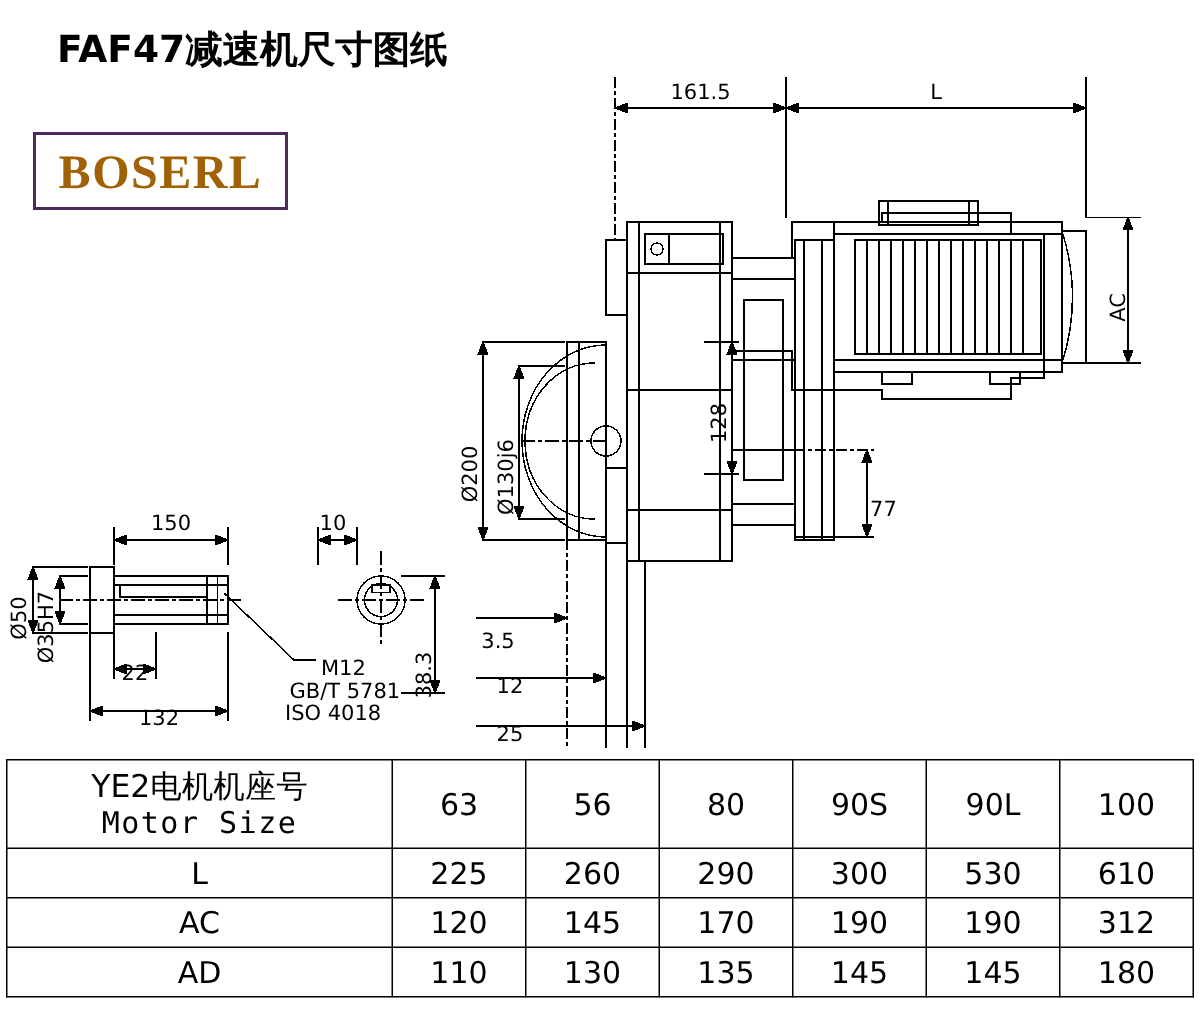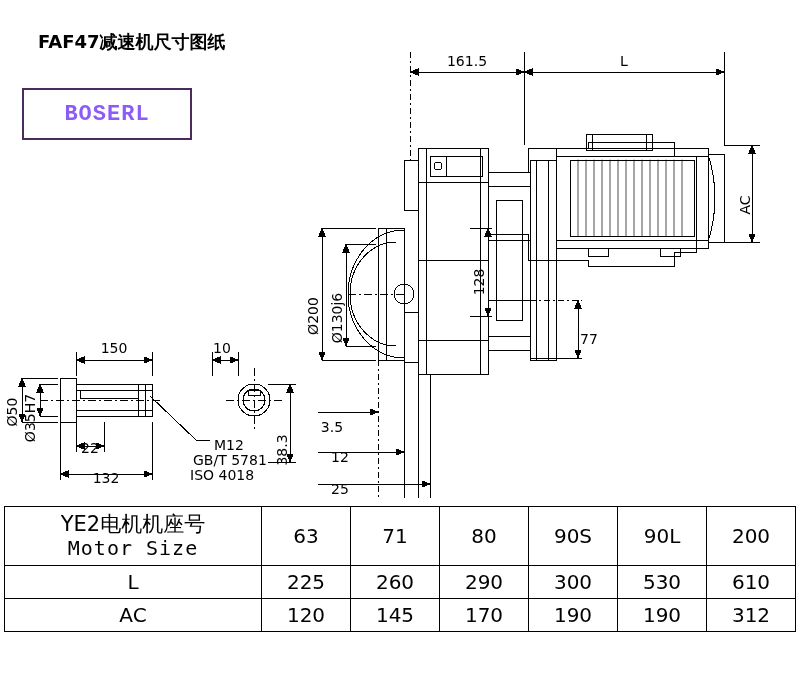--- a/index.html
+++ b/index.html
@@ -17,23 +17,23 @@
   }
   #root {
     position: absolute;
     left: 0; top: 0;
     width: 800px; height: 681px;
   }
   
   .title {
     position: absolute;
     left: 38px;
-    top: 30px;
+    top: 16px;
     font-family: "DejaVu Sans", sans-serif;
-    font-size: 18px;
+    font-size: 25px;
     font-weight: bold;
     letter-spacing: 0px;
     white-space: nowrap;
   }
   
   .logo-box {
     position: absolute;
     left: 22px;
     top: 88px;
     width: 170px;
@@ -42,24 +42,24 @@
     box-sizing: border-box;
     background: #fff;
   }
   .logo-text {
     position: absolute;
     left: 0; top: 0;
     width: 100%; height: 100%;
     display: flex;
     align-items: center;
     justify-content: center;
-    font-family: Liberation Mono, monospace;
-    font-size: 22px;
+    font-family: Liberation Serif, serif;
+    font-size: 32px;
     font-weight: bold;
-    color: #8b5cf6;
+    color: #a16207;
     letter-spacing: 1px;
   }
   
   #drawing {
     position: absolute;
     left: 0;
     top: 0;
   }
   
   .spec-table {
@@ -325,40 +325,49 @@
   </svg>
 
   <table class="spec-table">
     <tbody>
       <tr class="head-row">
         <td class="hdr-label">
           <span class="cn">YE2电机机座号</span>
           <span class="en">Motor Size</span>
         </td>
         <td>63</td>
-        <td>71</td>
+        <td>56</td>
         <td>80</td>
         <td>90S</td>
         <td>90L</td>
-        <td>200</td>
+        <td>100</td>
       </tr>
       <tr>
         <td class="row-label">L</td>
         <td>225</td>
         <td>260</td>
         <td>290</td>
         <td>300</td>
         <td>530</td>
         <td>610</td>
       </tr>
       <tr>
         <td class="row-label">AC</td>
         <td>120</td>
         <td>145</td>
         <td>170</td>
         <td>190</td>
         <td>190</td>
         <td>312</td>
       </tr>
+      <tr>
+        <td class="row-label">AD</td>
+        <td>110</td>
+        <td>130</td>
+        <td>135</td>
+        <td>145</td>
+        <td>145</td>
+        <td>180</td>
+      </tr>
     </tbody>
   </table>
 
 </div>
 
 </body></html>

